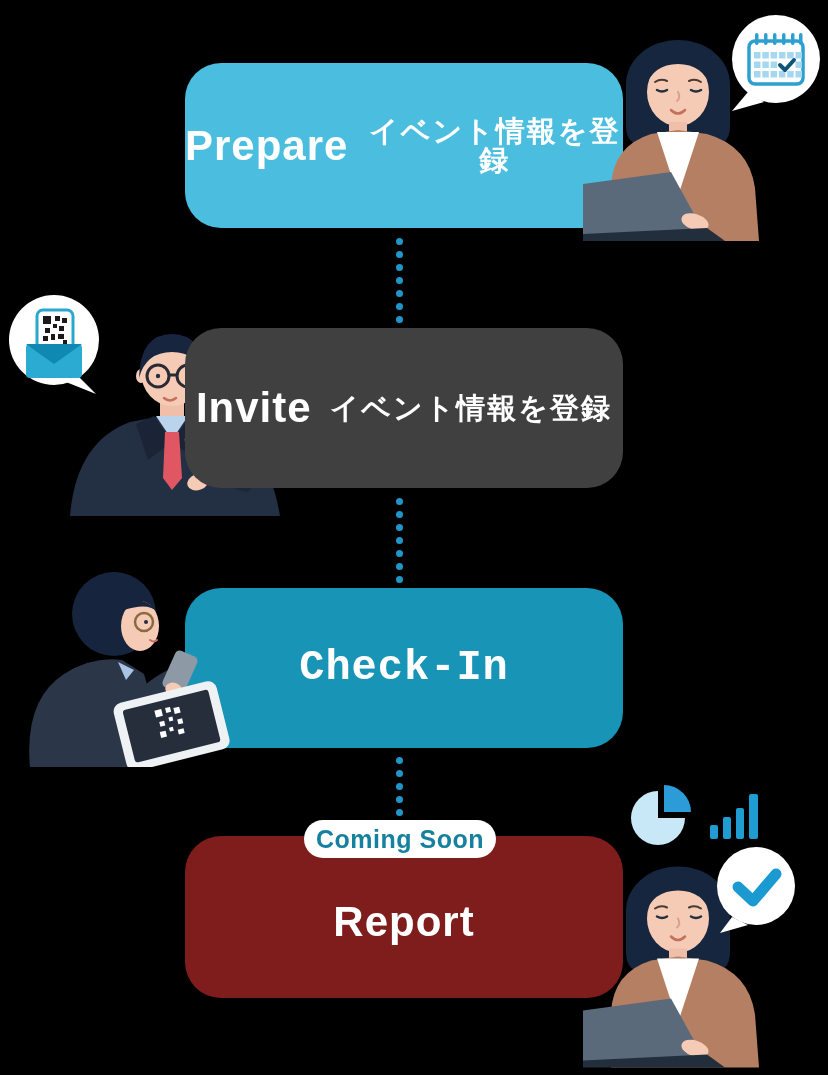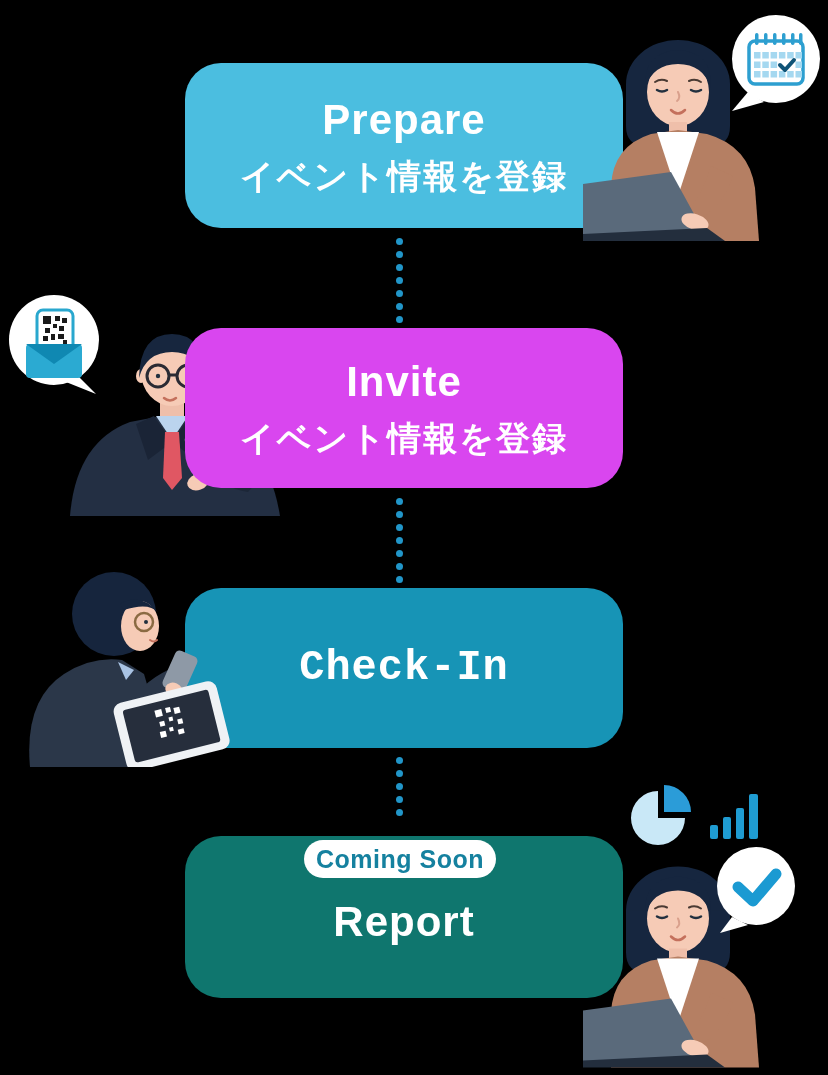--- a/index.html
+++ b/index.html
@@ -2,32 +2,32 @@
 <html><head>
 <meta charset="utf-8">
 <style>
   html,body{margin:0;padding:0;background:#000;}
   .canvas{
     position:relative;width:828px;height:1075px;overflow:hidden;
     font-family:"Liberation Sans","DejaVu Sans",sans-serif;
   }
   .step-box{
     position:absolute;left:185px;width:438px;border-radius:36px;
-    display:flex;flex-direction:column;align-items:center;justify-content:center;
+    display:flex;flex-direction:row;align-items:center;justify-content:center;
     gap:18px;z-index:2;
   }
   .box1{top:63px;height:165px;}
   .box2{top:328px;height:160px;}
   .box3{top:588px;height:160px;}
   .box4{top:836px;height:162px;padding-top:10px;box-sizing:border-box;}
   .step-title{
     color:#fff;font-size:42px;font-weight:700;letter-spacing:1px;line-height:1;
   }
   .step-subtitle{
-    color:#fff;font-size:34px;font-weight:700;letter-spacing:2px;line-height:1;
+    color:#fff;font-size:29px;font-weight:700;letter-spacing:2px;line-height:1;text-align:center;
   }
   .coming-soon-badge{
     position:absolute;left:304px;top:820px;width:192px;height:38px;
     background:#fff;border-radius:20px;z-index:4;
     display:flex;align-items:center;justify-content:center;
     font-size:25px;font-weight:700;letter-spacing:0.5px;
   }
   .connector{
     position:absolute;left:396px;display:flex;flex-direction:column;
     align-items:center;gap:6px;z-index:2;
@@ -42,34 +42,34 @@
 </head>
 <body>
 
 <div class="canvas" style="background-color: rgb(0, 0, 0);">
 
   <div class="step-box box1" style="background-color: rgb(75, 190, 224);">
     <div class="step-title">Prepare</div>
     <div class="step-subtitle">イベント情報を登録</div>
   </div>
 
-  <div class="step-box box2" style="background-color: #d946ef;">
+  <div class="step-box box2" style="background-color: #404040;">
     <div class="step-title">Invite</div>
     <div class="step-subtitle">イベント情報を登録</div>
   </div>
 
   <div class="step-box box3" style="background-color: rgb(23, 148, 182); font-family: Liberation Mono, monospace;">
     <div class="step-title">Check-In</div>
   </div>
 
-  <div class="step-box box4" style="background-color: #0f766e;">
+  <div class="step-box box4" style="background-color: #7f1d1d;">
     <div class="step-title">Report</div>
   </div>
 
-  <div class="coming-soon-badge" style="color: rgb(21, 129, 159); margin-top: 20px;">
+  <div class="coming-soon-badge" style="color: rgb(21, 129, 159);">
     <span>Coming Soon</span>
   </div>
 
   <div class="connector conn1" style="color: rgb(33, 150, 201);">
     <span class="dot"></span>
     <span class="dot"></span>
     <span class="dot"></span>
     <span class="dot"></span>
     <span class="dot"></span>
     <span class="dot"></span>

